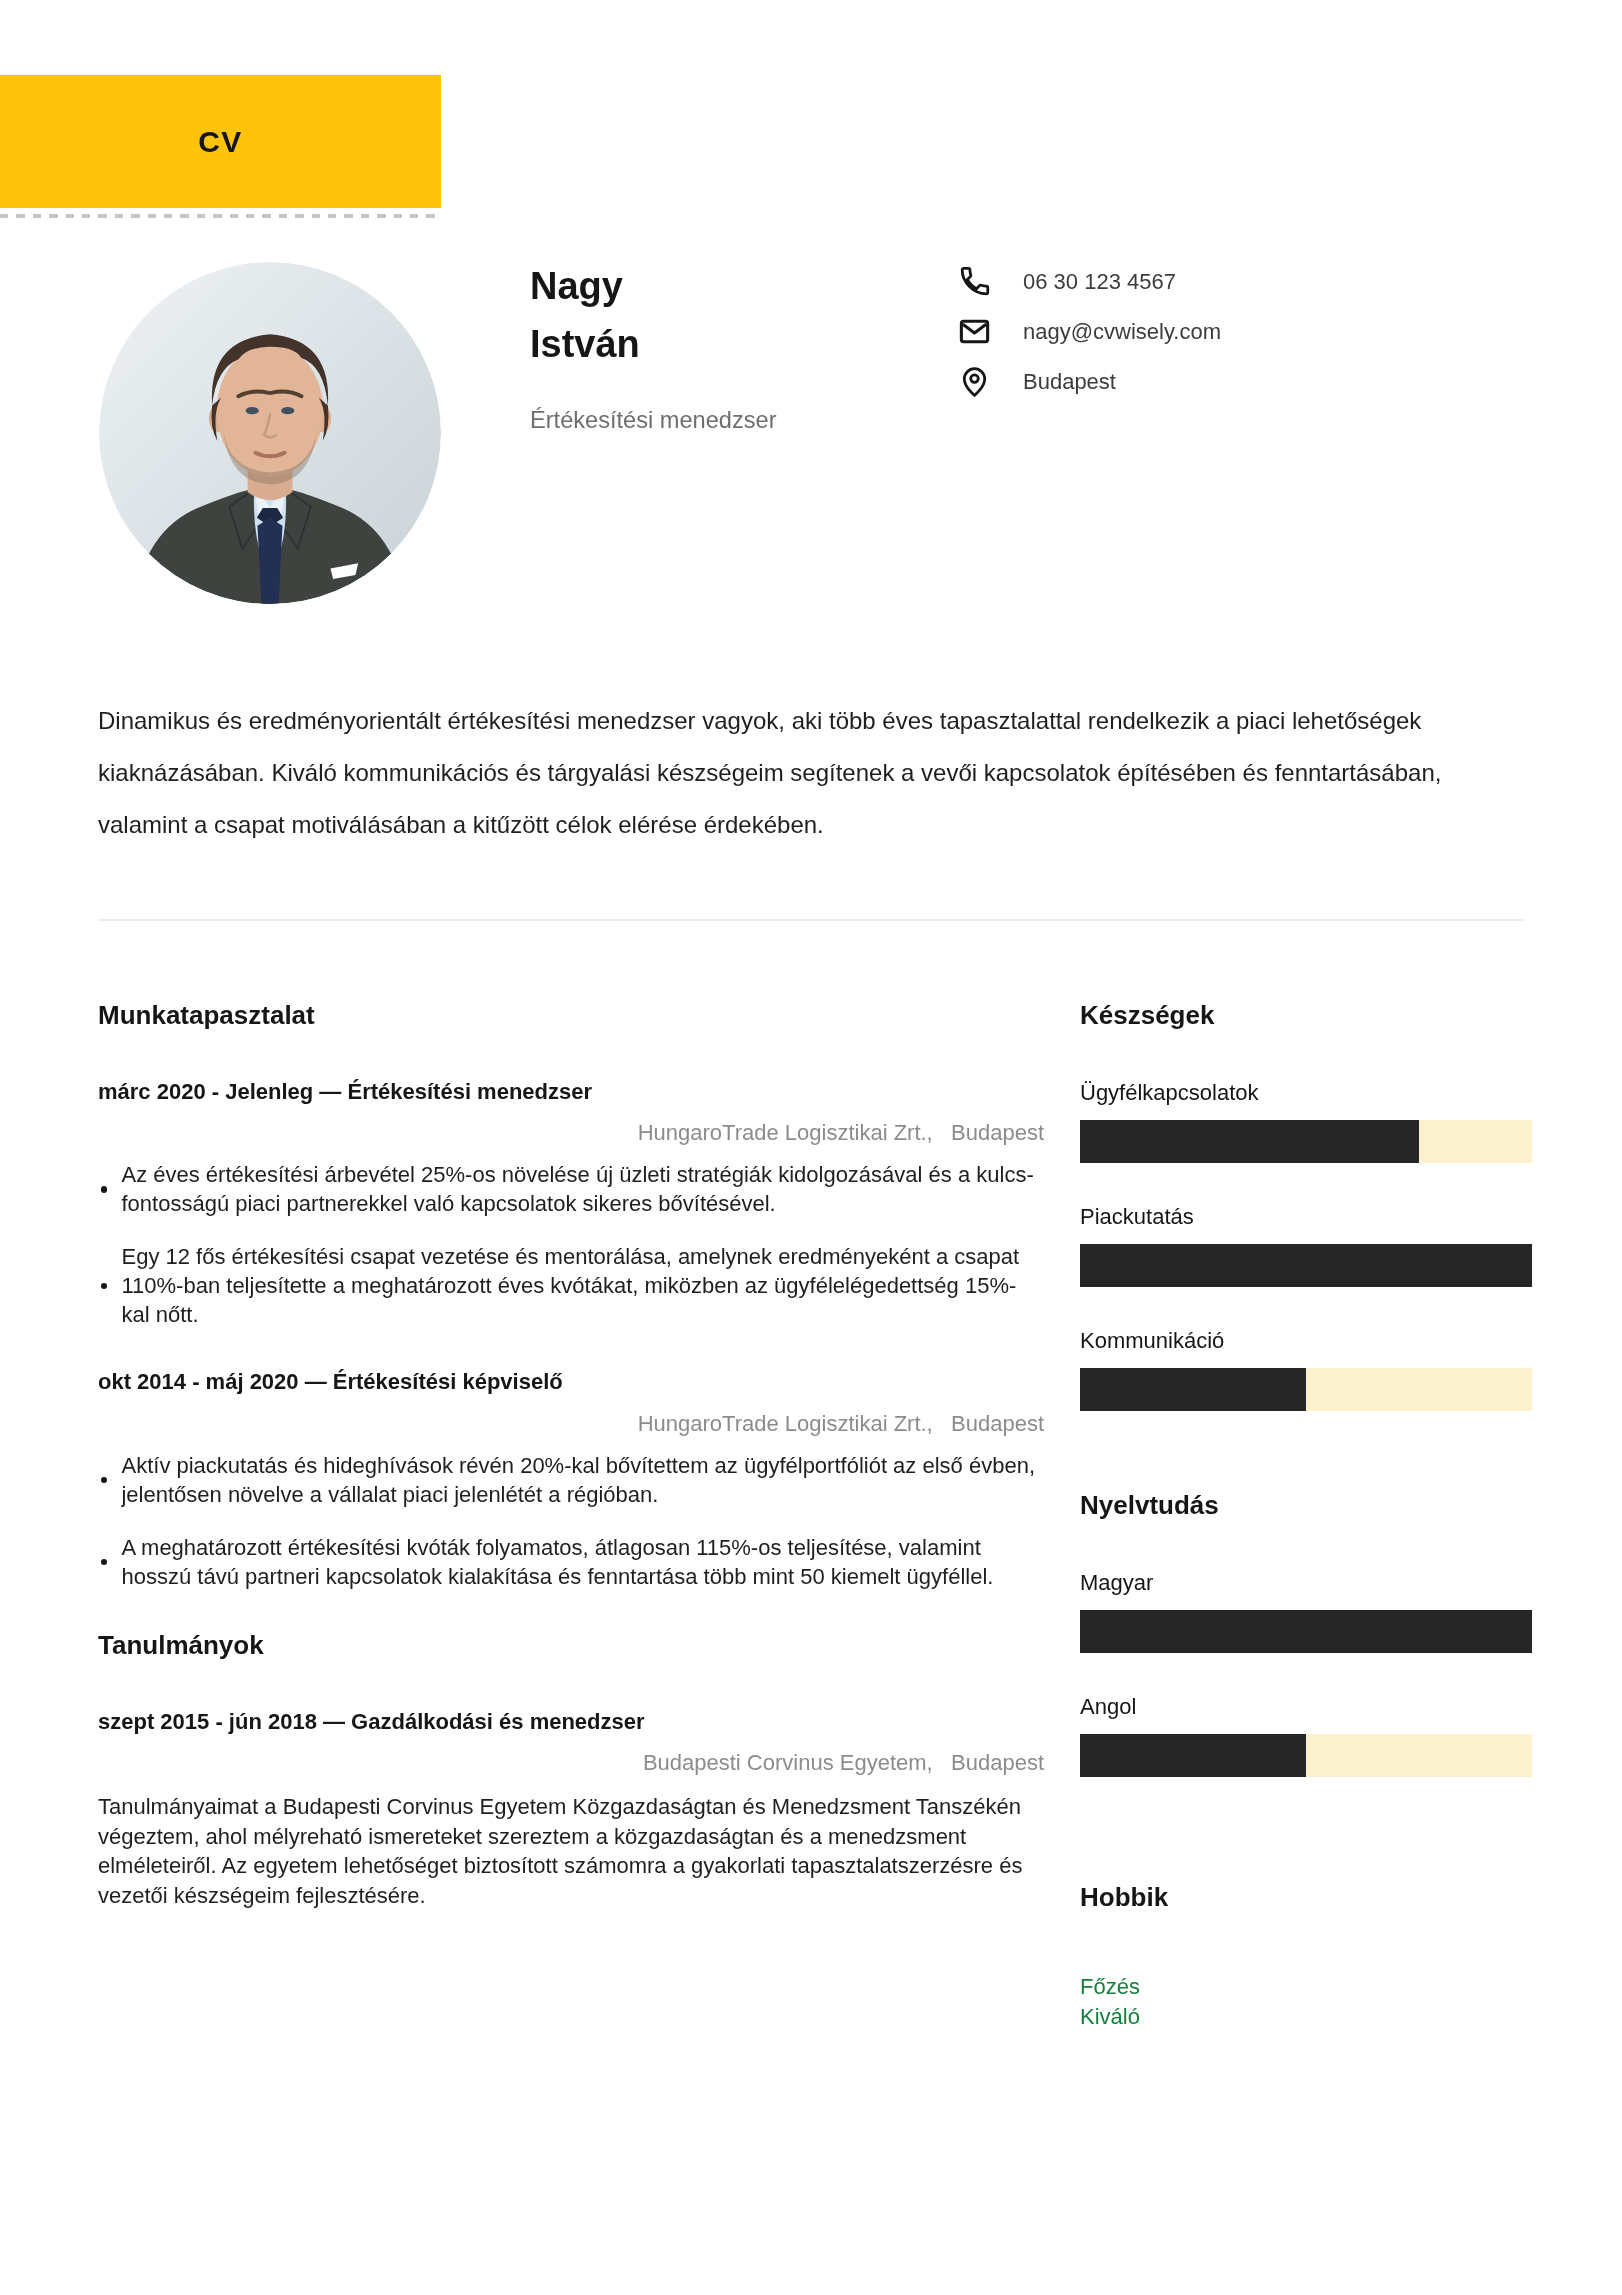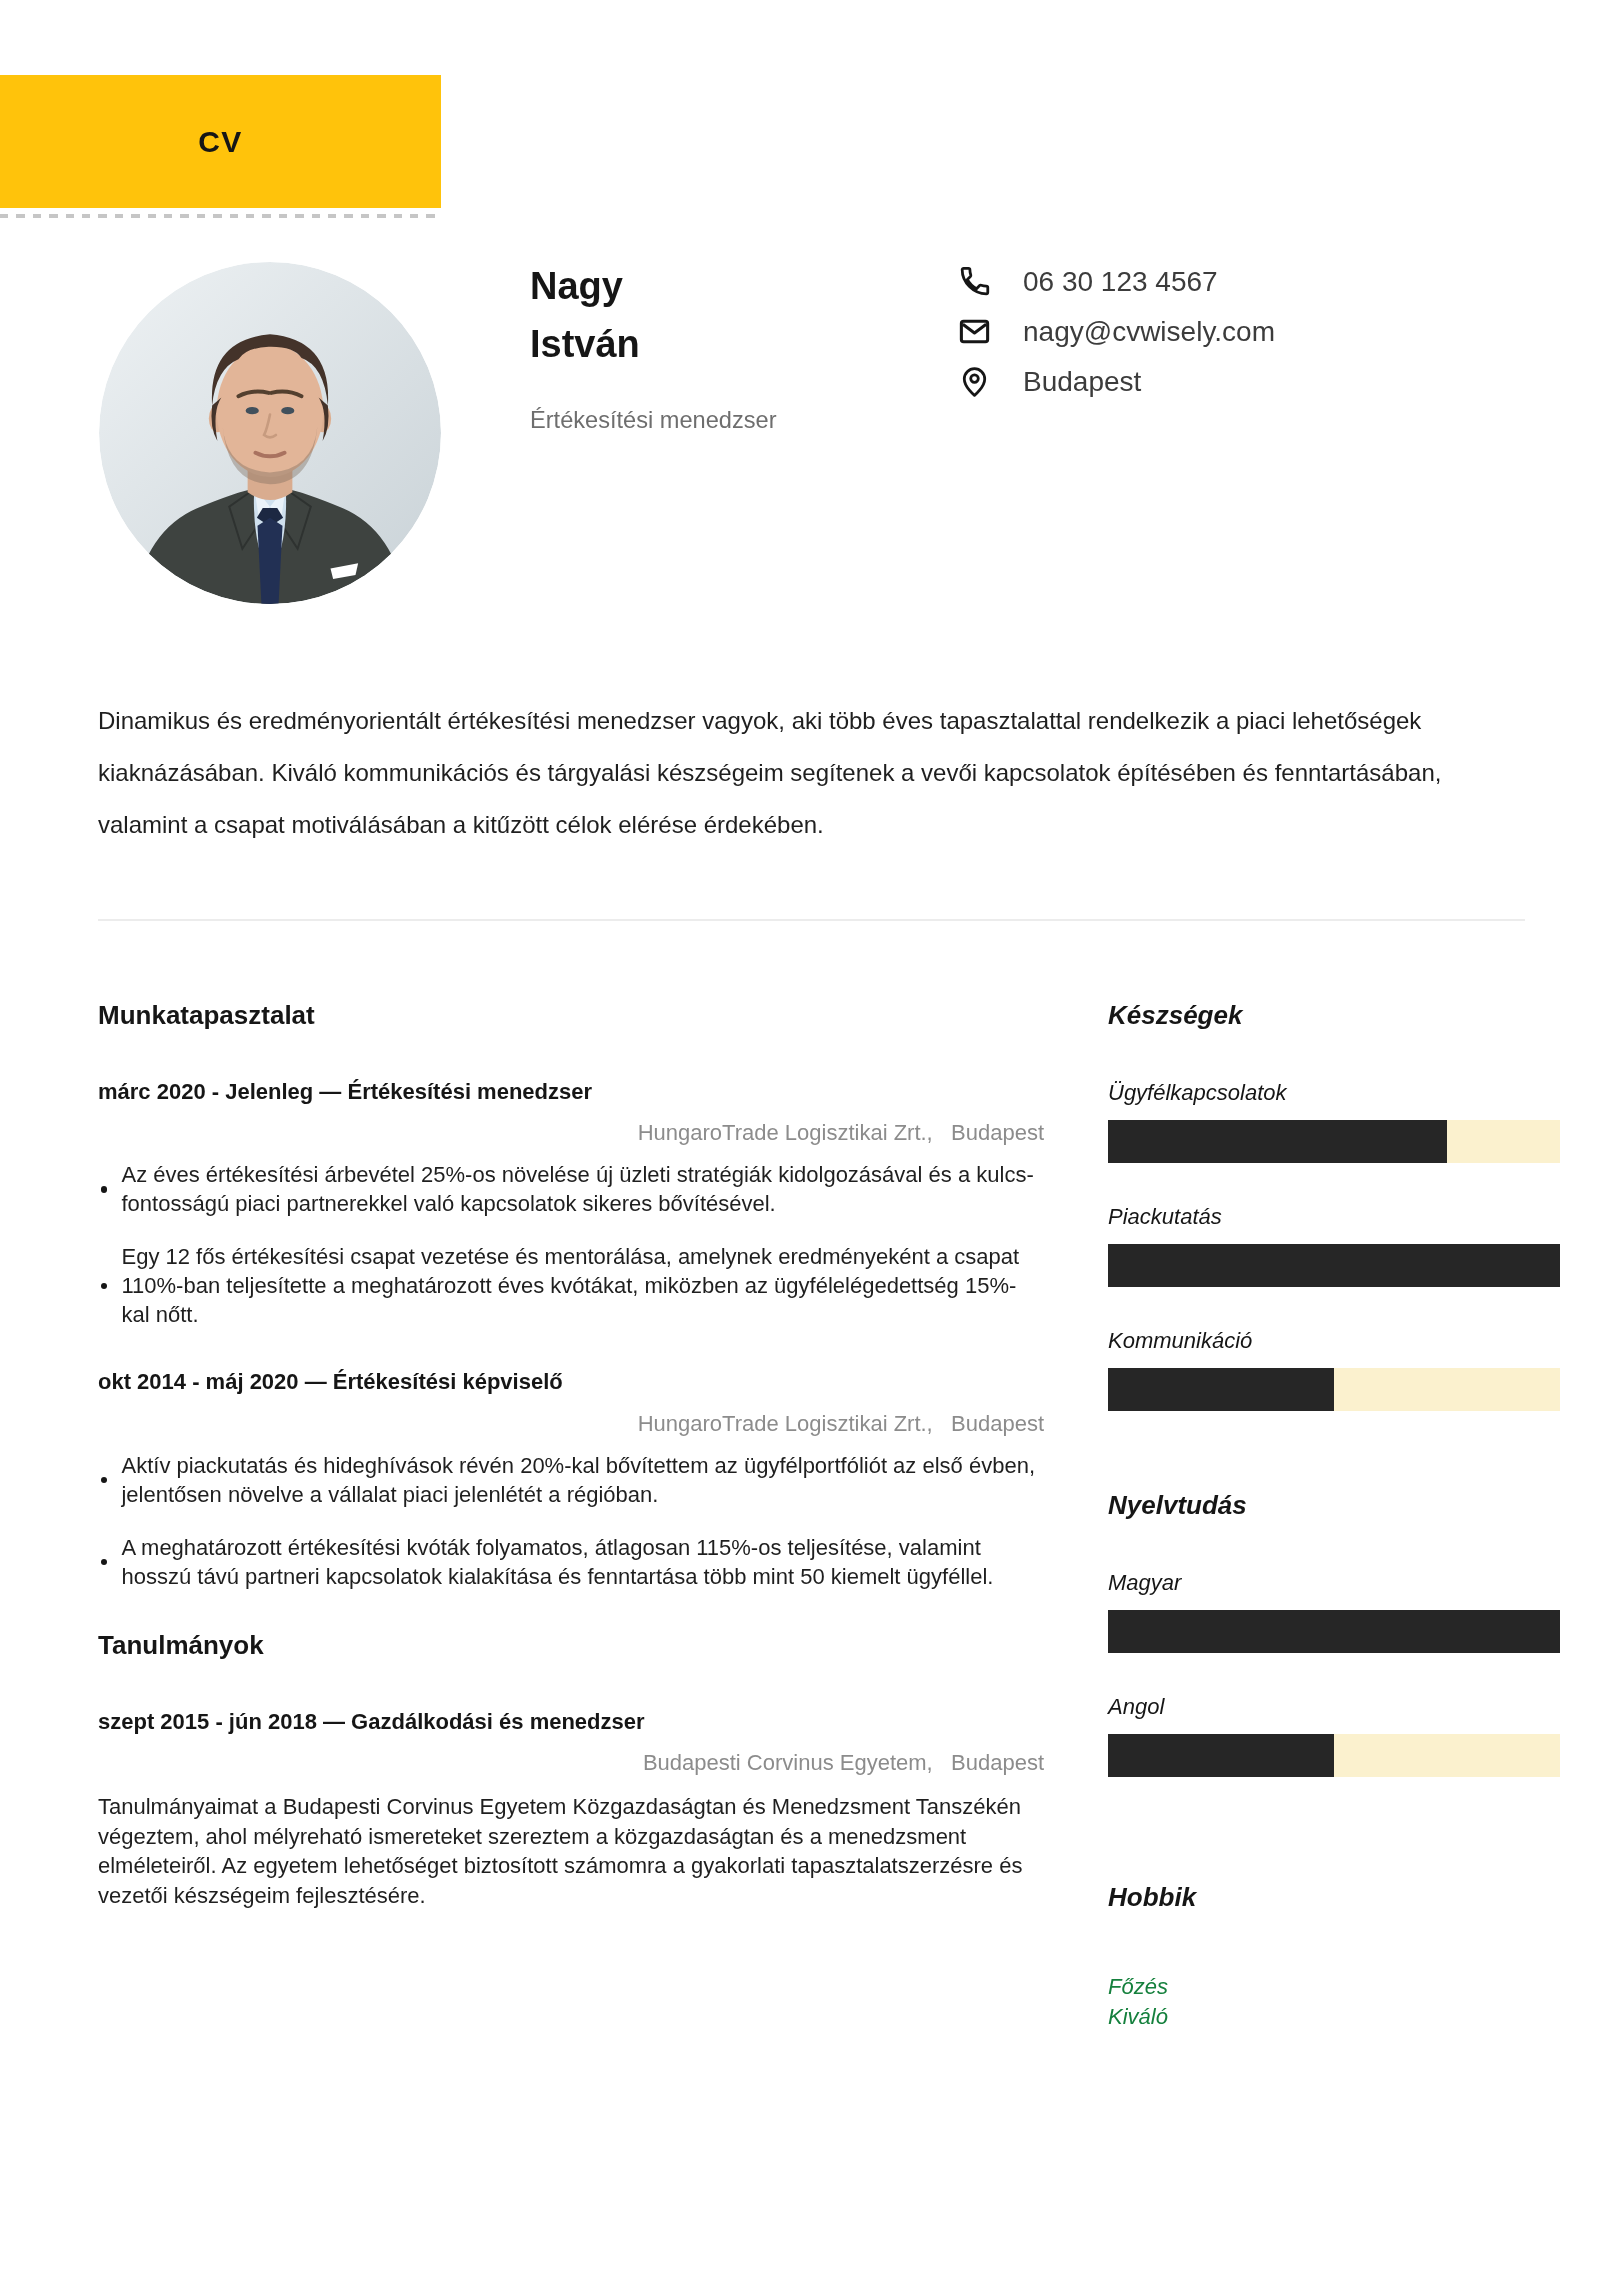--- a/index.html
+++ b/index.html
@@ -35,35 +35,35 @@
   .photo svg{display:block;width:100%;height:100%;}
 
   .name-block{position:absolute;left:530px;top:257px;}
   .name-line{font-size:38px;font-weight:bold;line-height:58px;color:#161616;}
   .job-title{margin-top:34px;font-size:23.6px;color:#6e6e6e;}
 
   .contact-block{position:absolute;left:957px;top:263px;}
   .contact-row{display:flex;align-items:center;height:37px;margin-bottom:13px;}
   .contact-icon{width:35px;height:35px;flex:0 0 35px;color:#161616;}
   .contact-icon svg{width:100%;height:100%;display:block;}
-  .contact-text{margin-left:31px;font-size:28px;color:#3c3c3c;}
+  .contact-text{margin-left:31px;font-size:22px;color:#3c3c3c;}
 
   
   .summary{
     position:absolute;left:98px;top:695px;width:1433px;
     font-size:24px;line-height:52px;color:#1f1f1f;
   }
   .divider{
     position:absolute;left:98px;top:919px;width:1427px;height:2px;
     background:var(--divider,#ececec);
   }
 
   
   .col-left{position:absolute;left:98px;top:1000px;width:946px;}
-  .col-right{position:absolute;left:1108px;top:1000px;width:452px;font-style:italic;}
+  .col-right{position:absolute;left:1080px;top:1000px;width:452px;}
 
   h2.section{
     margin:0 0 47px 0;font-size:26px;line-height:31px;font-weight:bold;color:#161616;
   }
   h2.section.spaced{margin-top:79px;}
   h2.section.spaced-lg{margin-top:105px;margin-bottom:59px;}
 
   .entry-title{font-size:22px;line-height:27.5px;font-weight:bold;color:#161616;margin-bottom:13.7px;}
   .entry-org{font-size:22px;line-height:27.5px;color:var(--text-secondary,#8c8c8c);margin-bottom:13.7px;text-align:right;}
   .entry-org .org-loc{margin-left:18.3px;}

